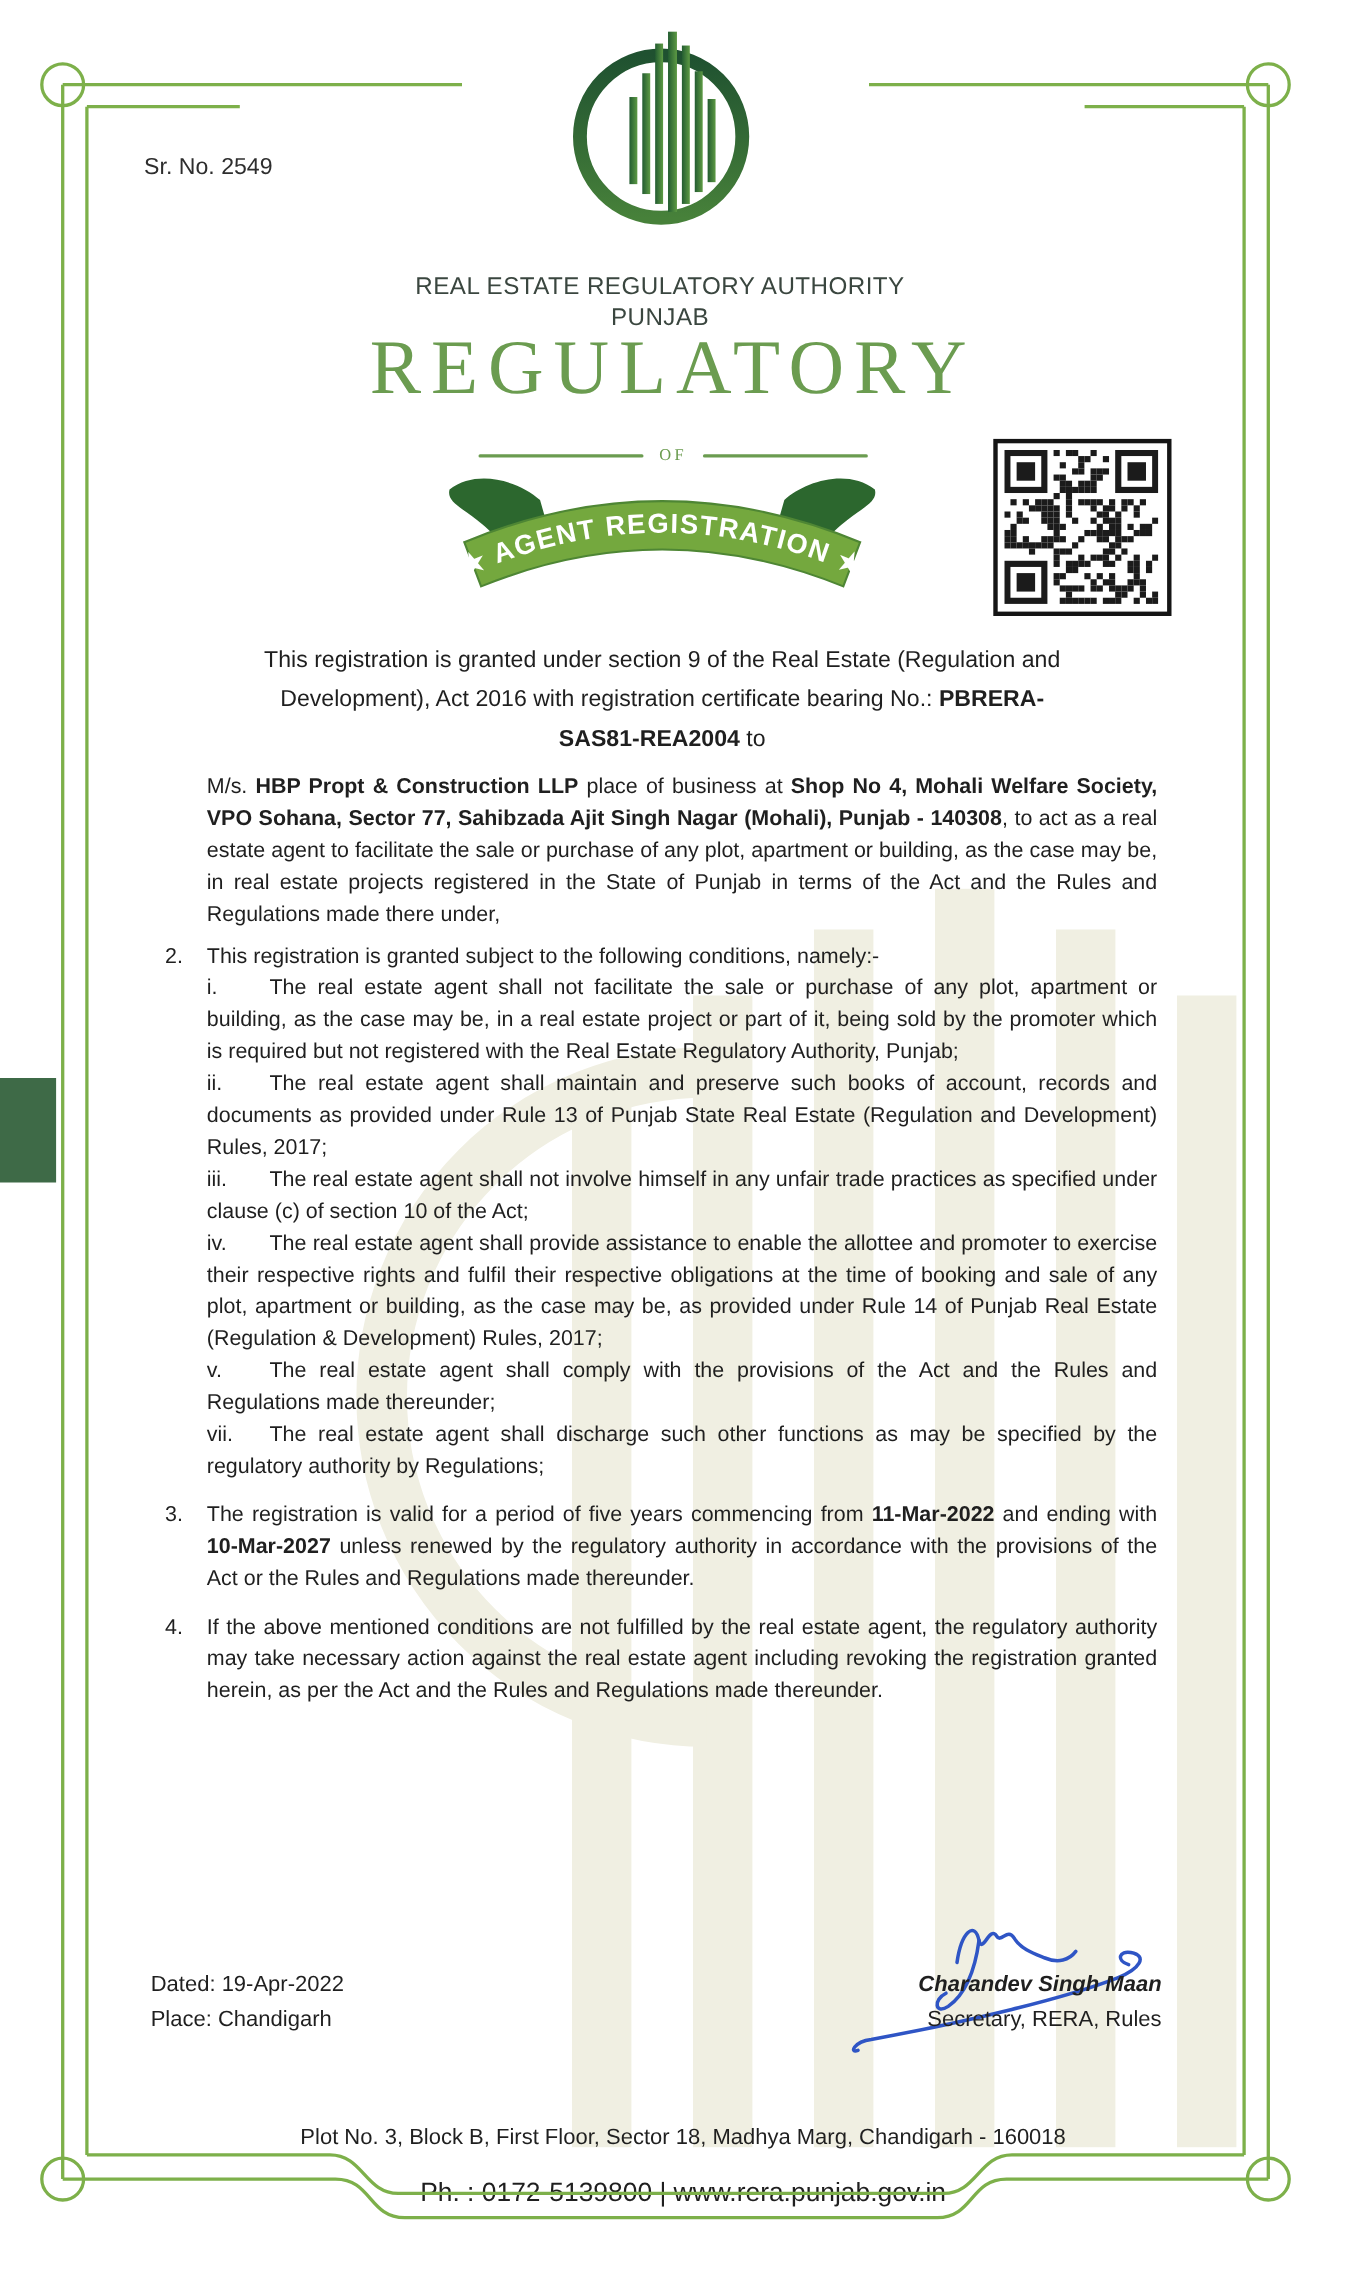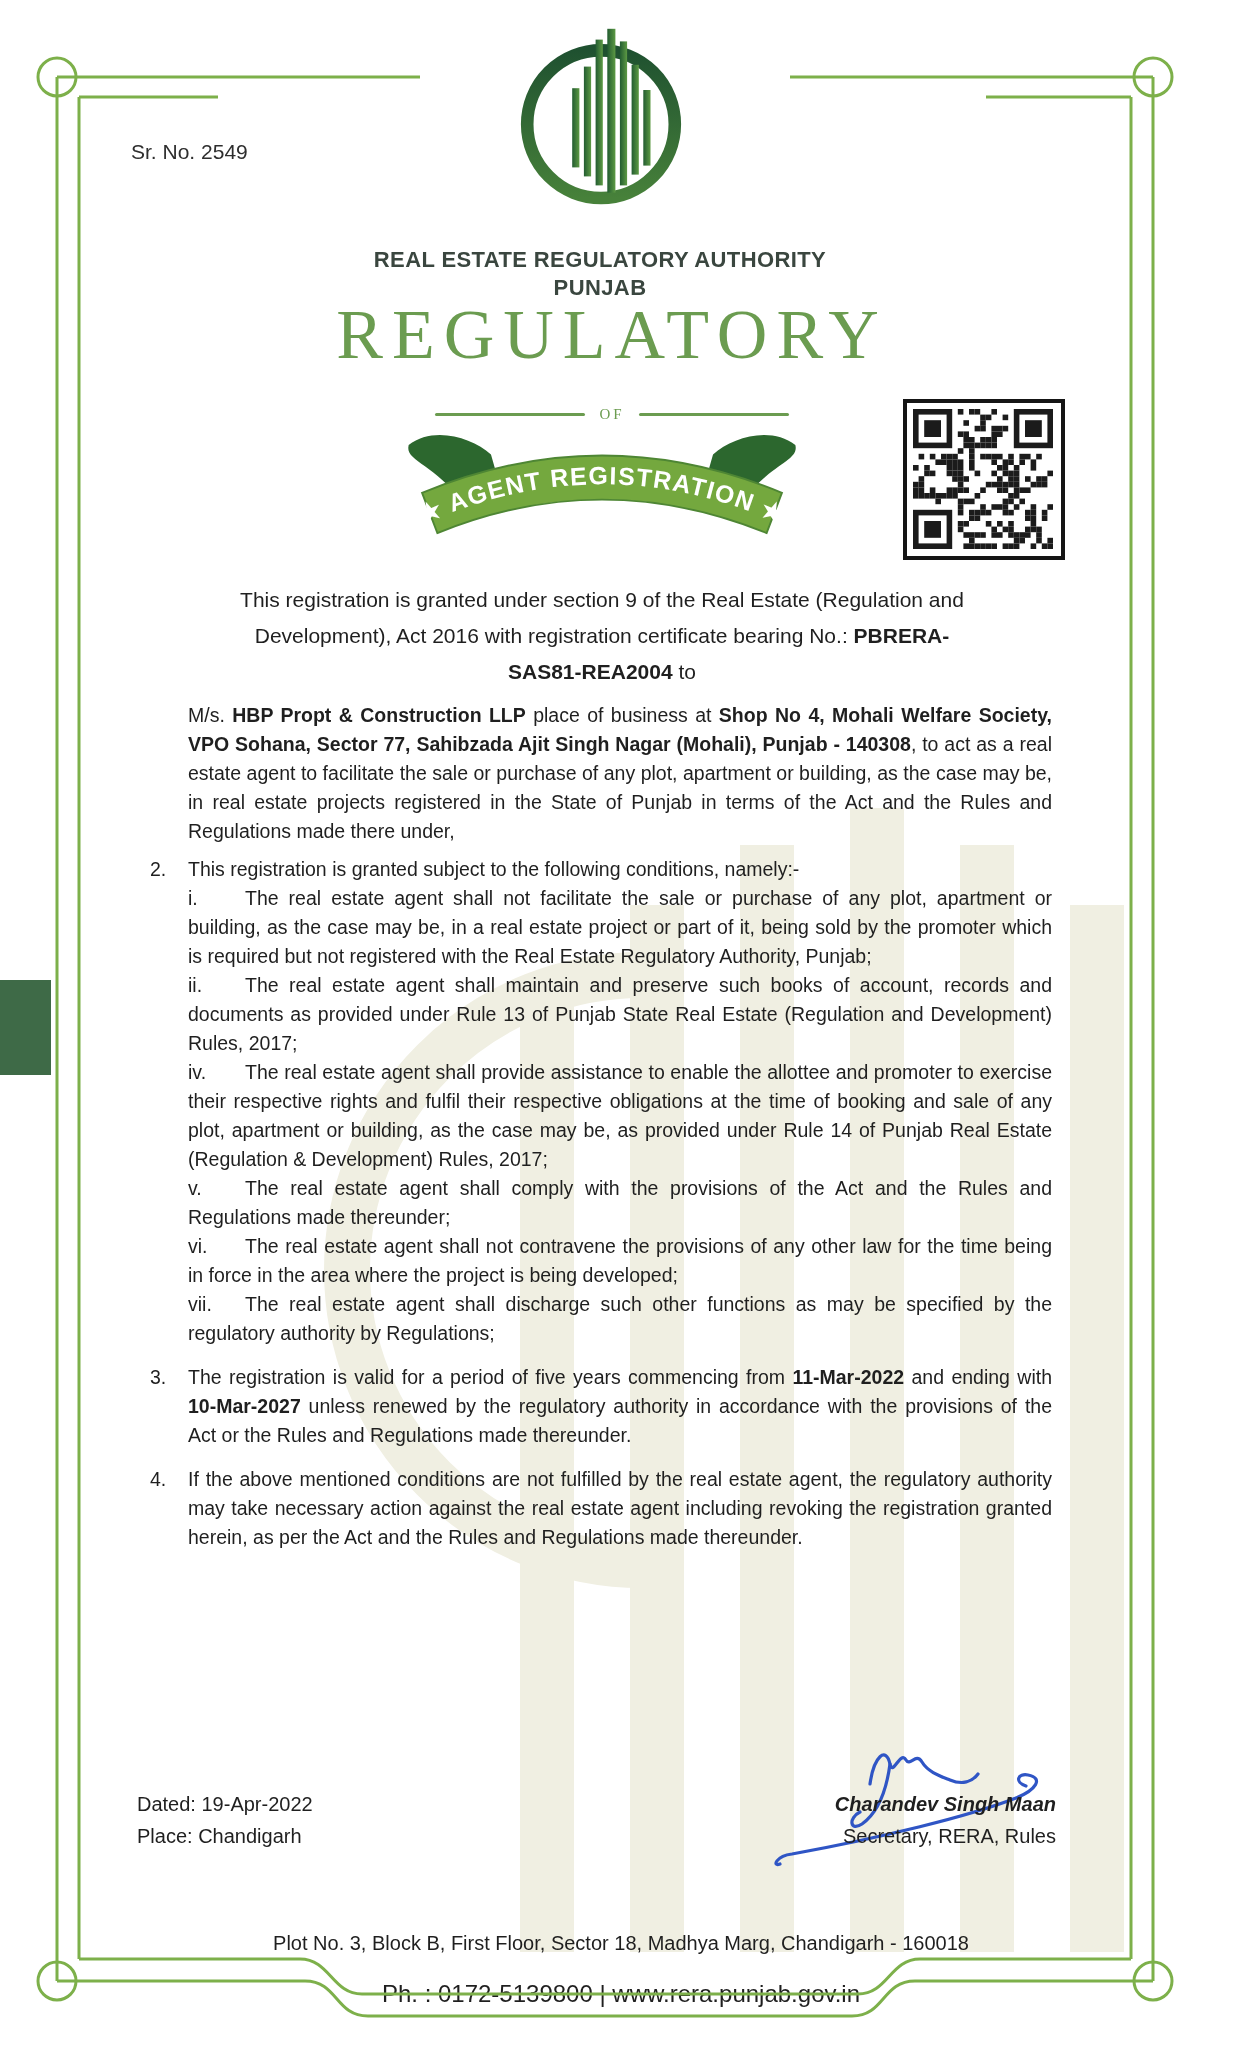--- a/index.html
+++ b/index.html
@@ -14,21 +14,21 @@
   .abs{position:absolute;}
   
   #watermark{left:0;top:0;z-index:0;}
   
   #page-border{left:0;top:0;z-index:3;pointer-events:none;}
   #left-tab{left:0;top:980px;width:51px;height:95px;background:#3e6a47;z-index:1;}
   
   #serial{left:131px;top:140px;font-size:21px;color:#2e2e2e;z-index:2;}
   #logo{left:520px;top:16px;width:162px;height:202px;z-index:2;}
   #authority{left:220px;top:246px;width:760px;text-align:center;z-index:2;
-    color:#3a463f;font-weight:700;font-size:22px;line-height:28px;letter-spacing:.4px;}
+    color:#3a463f;font-weight:400;font-size:22px;line-height:28px;letter-spacing:.4px;}
   #cert-title{left:212px;top:298px;width:800px;text-align:center;z-index:2;
     font-family:"Liberation Serif",serif;font-size:70px;line-height:74px;
     letter-spacing:9px;color:#6b9c50;font-weight:400;}
   #of-row{left:212px;top:392px;width:800px;display:flex;align-items:center;justify-content:center;gap:14px;z-index:2;margin-top:14px;}
   #of-row .ofline{width:150px;height:3.5px;background:#6b9c50;border-radius:2px;}
   #of-row .oftxt{font-family:"Liberation Serif",serif;font-size:15px;letter-spacing:3px;color:#6b9c50;}
   #ribbon{left:396px;top:401px;width:412px;height:134px;z-index:2;}
   #qr-box{left:903px;top:399px;width:142px;height:141px;border:4px solid #151515;
     background:#fff;padding:6px;z-index:2;}
   
@@ -352,23 +352,23 @@
   <p>
     <span>M/s. </span><span class="b">HBP Propt &amp; Construction LLP</span><span> place of business at </span><span class="b">Shop No 4, Mohali Welfare Society, VPO Sohana, Sector 77, Sahibzada Ajit Singh Nagar (Mohali), Punjab - 140308</span><span>, to act as a real estate agent to facilitate the sale or purchase of any plot, apartment or building, as the case may be, in real estate projects registered in the State of Punjab in terms of the Act and the Rules and Regulations made there under,</span>
   </p>
 
   <div class="clause">
     <span class="cnum">2.</span>
     <div class="ctext">
       <p>This registration is granted subject to the following conditions, namely:-</p>
       <p class="cond"><span class="rnum">i.</span><span>The real estate agent shall not facilitate the sale or purchase of any plot, apartment or building, as the case may be, in a real estate project or part of it, being sold by the promoter which is required but not registered with the Real Estate Regulatory Authority, Punjab;</span></p>
       <p class="cond"><span class="rnum">ii.</span><span>The real estate agent shall maintain and preserve such books of account, records and documents as provided under Rule 13 of Punjab State Real Estate (Regulation and Development) Rules, 2017;</span></p>
+      <p class="cond"><span class="rnum">iii.</span><span>The real estate agent shall not involve himself in any unfair trade practices as specified under clause (c) of section 10 of the Act;</span></p>
       <p class="cond"><span class="rnum">iv.</span><span>The real estate agent shall provide assistance to enable the allottee and promoter to exercise their respective rights and fulfil their respective obligations at the time of booking and sale of any plot, apartment or building, as the case may be, as provided under Rule 14 of Punjab Real Estate (Regulation &amp; Development) Rules, 2017;</span></p>
       <p class="cond"><span class="rnum">v.</span><span>The real estate agent shall comply with the provisions of the Act and the Rules and Regulations made thereunder;</span></p>
-      <p class="cond"><span class="rnum">vi.</span><span>The real estate agent shall not contravene the provisions of any other law for the time being in force in the area where the project is being developed;</span></p>
       <p class="cond"><span class="rnum">vii.</span><span>The real estate agent shall discharge such other functions as may be specified by the regulatory authority by Regulations;</span></p>
     </div>
   </div>
 
   <div class="clause gap">
     <span class="cnum">3.</span>
     <div class="ctext">
       <p>
         <span>The registration is valid for a period of five years commencing from </span><span class="b">11-Mar-2022</span><span> and ending with </span><span class="b">10-Mar-2027</span><span> unless renewed by the regulatory authority in accordance with the provisions of the Act or the Rules and Regulations made thereunder.</span>
       </p>

